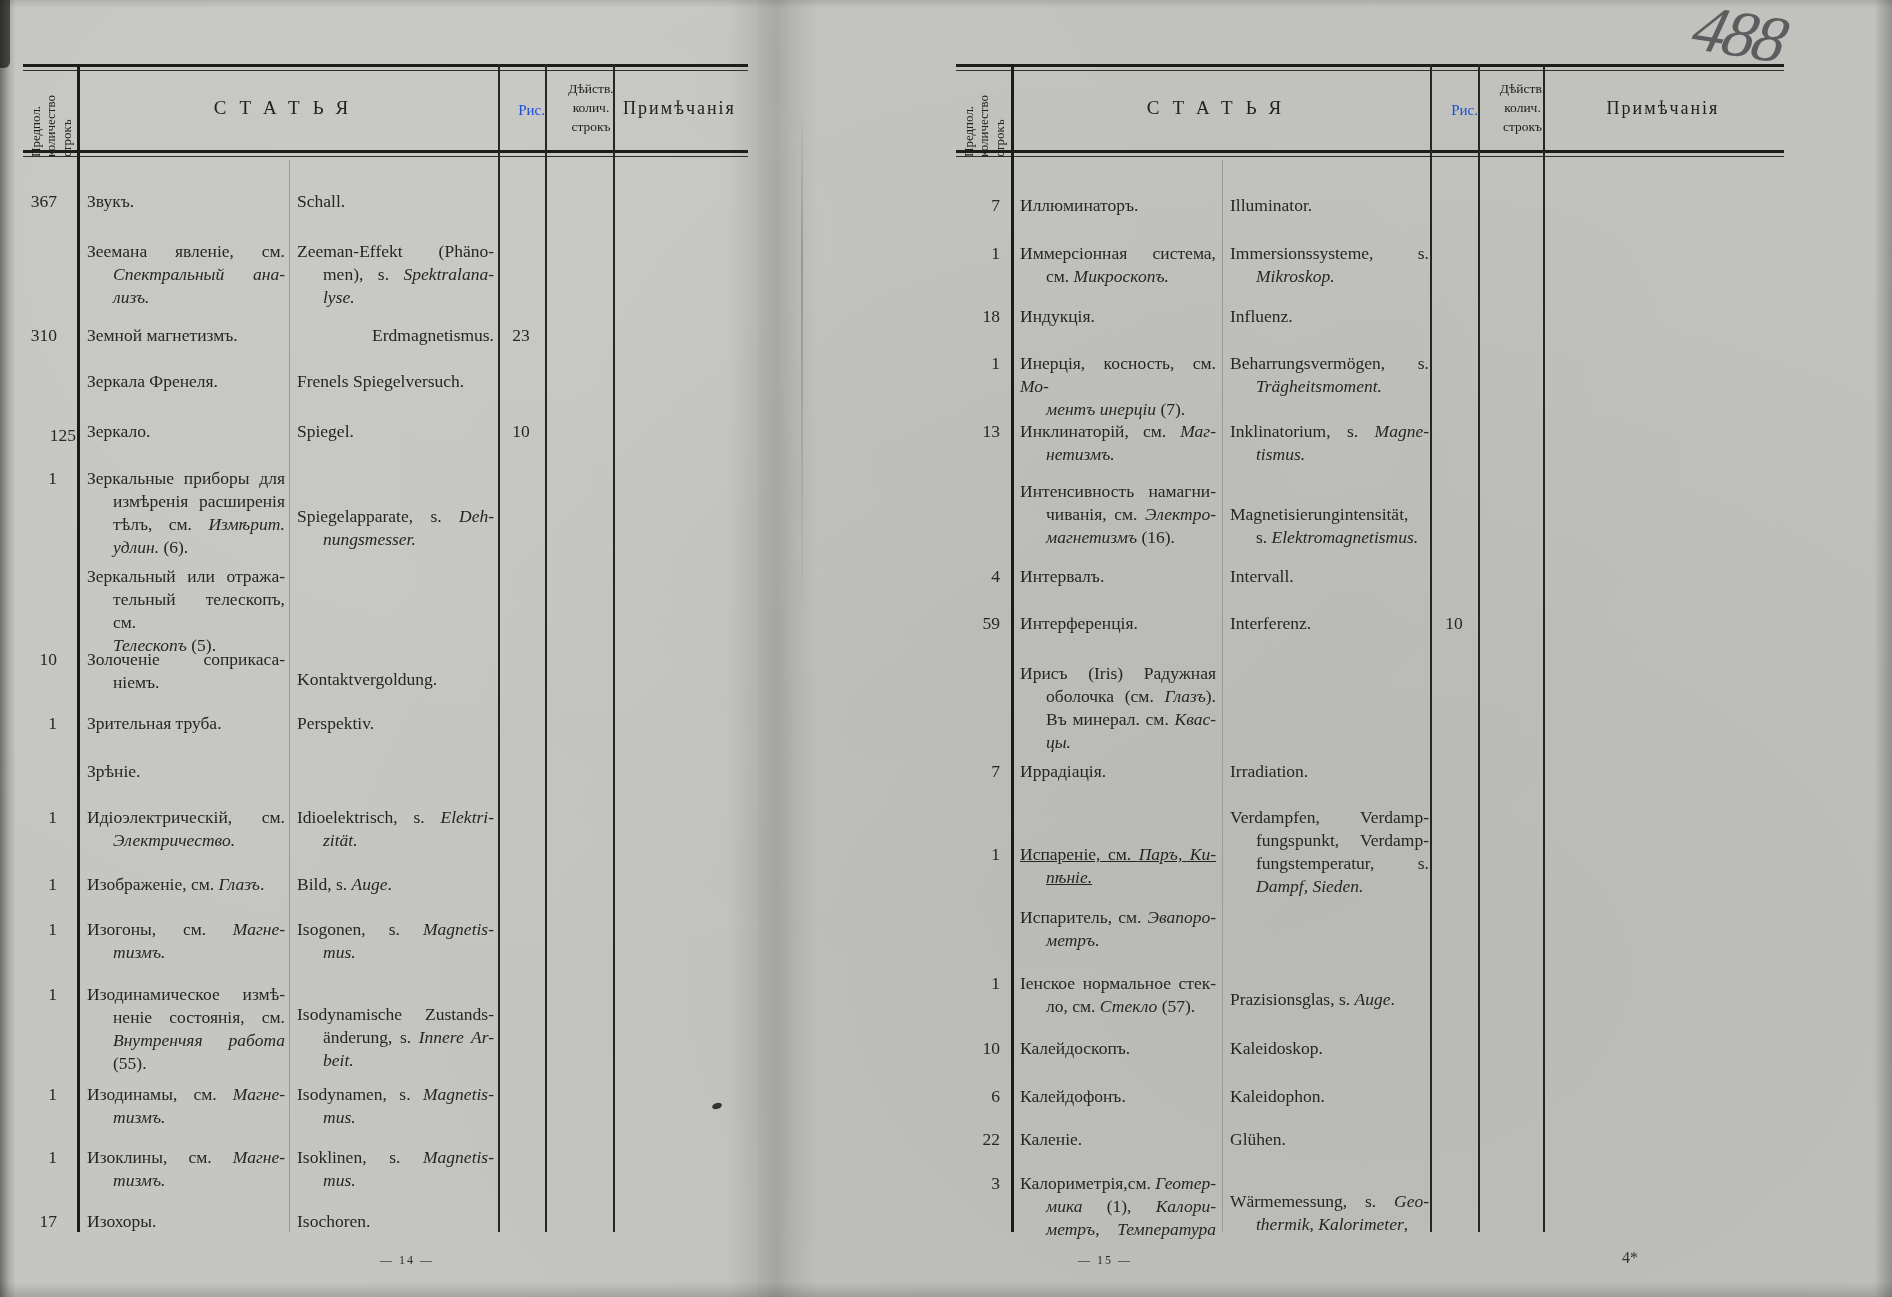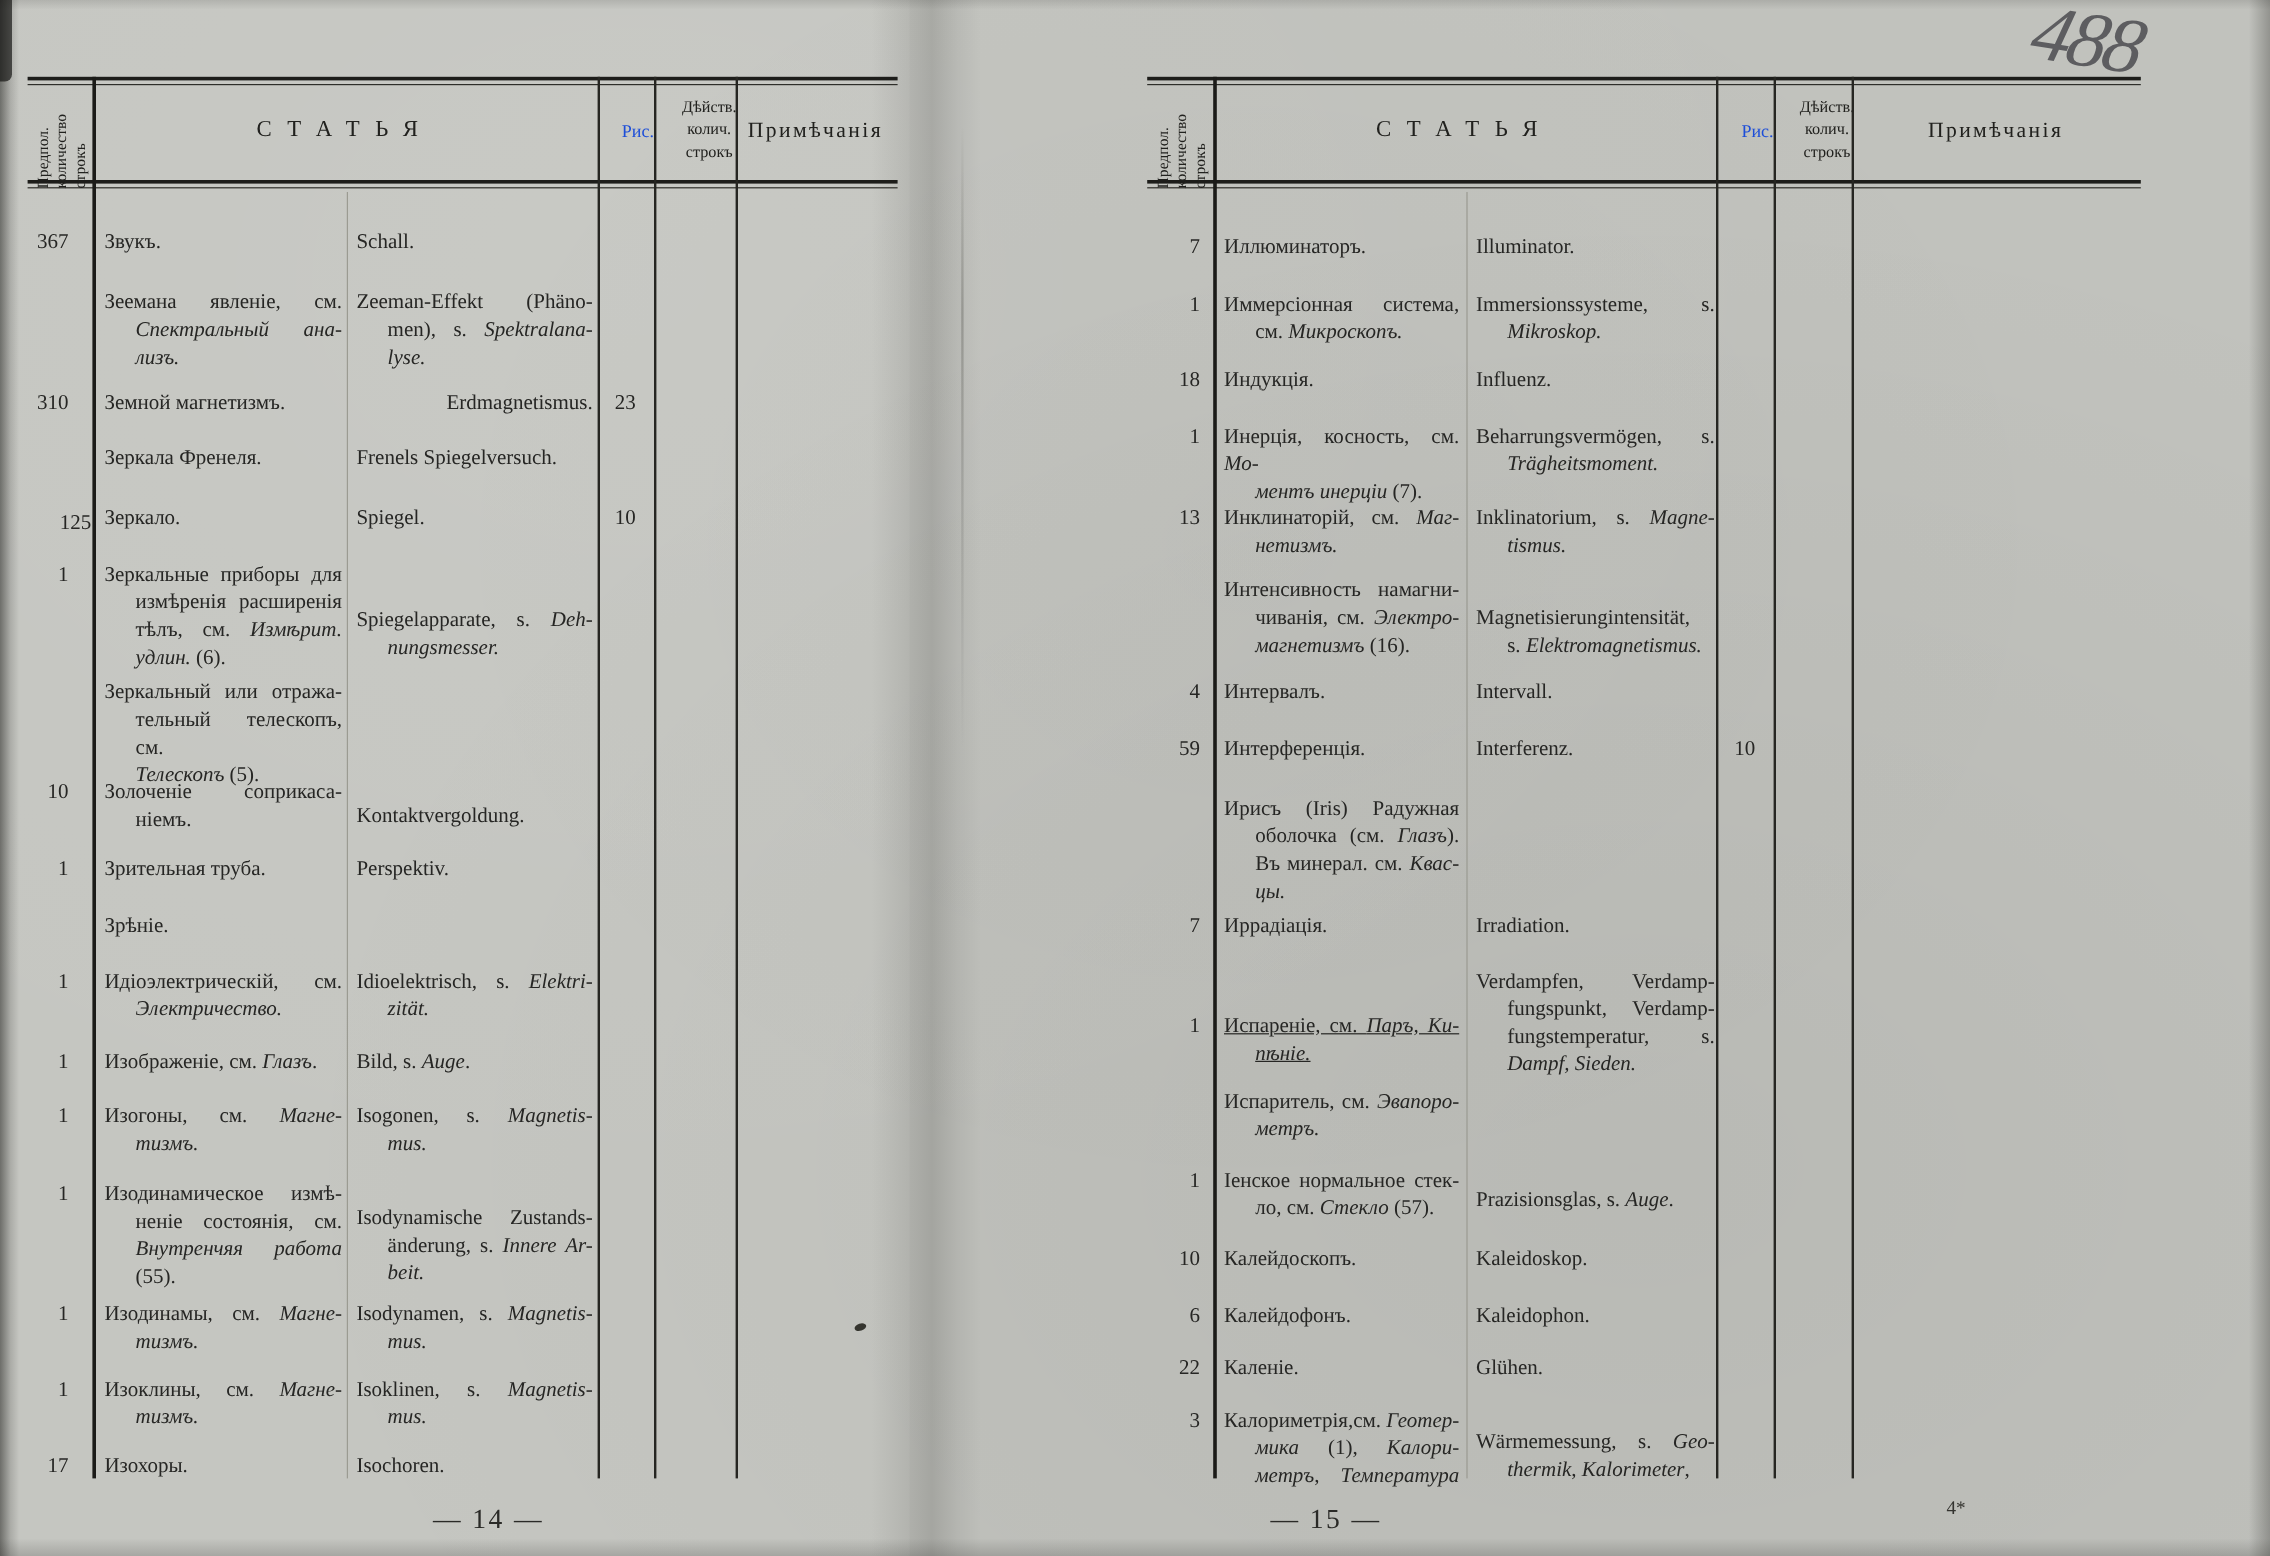--- a/index.html
+++ b/index.html
@@ -34,21 +34,21 @@
   
   .h-article{position:absolute;top:97px;font-size:19px;letter-spacing:13px;text-align:center;color:#21211e;}
   .h-fig{position:absolute;top:102px;font-size:15px;text-align:right;color:#1d4ed8;}
   .h-actual{position:absolute;top:79px;font-size:13.5px;line-height:19px;text-align:center;color:#21211e;margin-left:12px;}
   .h-actual span{display:block;}
   .h-notes{position:absolute;top:98px;font-size:18px;letter-spacing:2px;text-align:center;color:#21211e;}
   .h-rot{position:absolute;width:94px;height:56px;transform:rotate(-90deg);
          font-size:13px;line-height:15.5px;color:#21211e;display:flex;flex-direction:column;justify-content:center;}
   .h-rot span{display:block;}
   
-  .footer-num{position:absolute;top:1253px;width:140px;text-align:center;font-size:23px;letter-spacing:2px;color:#2a2a27;}
+  .footer-num{position:absolute;top:1253px;width:140px;text-align:center;font-size:12px;letter-spacing:2px;color:#2a2a27;}
   .sig{position:absolute;top:1249px;font-size:16px;color:#33332f;}
   
   .handwritten{position:absolute;left:1694px;top:-4px;font-size:66px;font-style:italic;
                color:#45454a;opacity:.8;transform:rotate(9deg) skewX(-6deg);letter-spacing:-3px;}
   .gutter{position:absolute;left:726px;top:0;width:92px;height:100%;
           background:linear-gradient(to right, rgba(0,0,0,0) 0%, rgba(40,40,36,0.10) 35%, rgba(40,40,36,0.17) 55%, rgba(0,0,0,0.05) 78%, rgba(0,0,0,0) 100%);}
   .edge-left{position:absolute;left:0;top:0;width:16px;height:100%;
              background:linear-gradient(to right, rgba(22,22,19,0.5), rgba(22,22,19,0.15) 55%, rgba(0,0,0,0));}
   .edge-left-top{position:absolute;left:0;top:0;width:10px;height:68px;background:rgba(12,12,10,0.65);border-radius:0 0 6px 0;}
   .edge-right{position:absolute;left:1874px;top:0;width:18px;height:100%;

